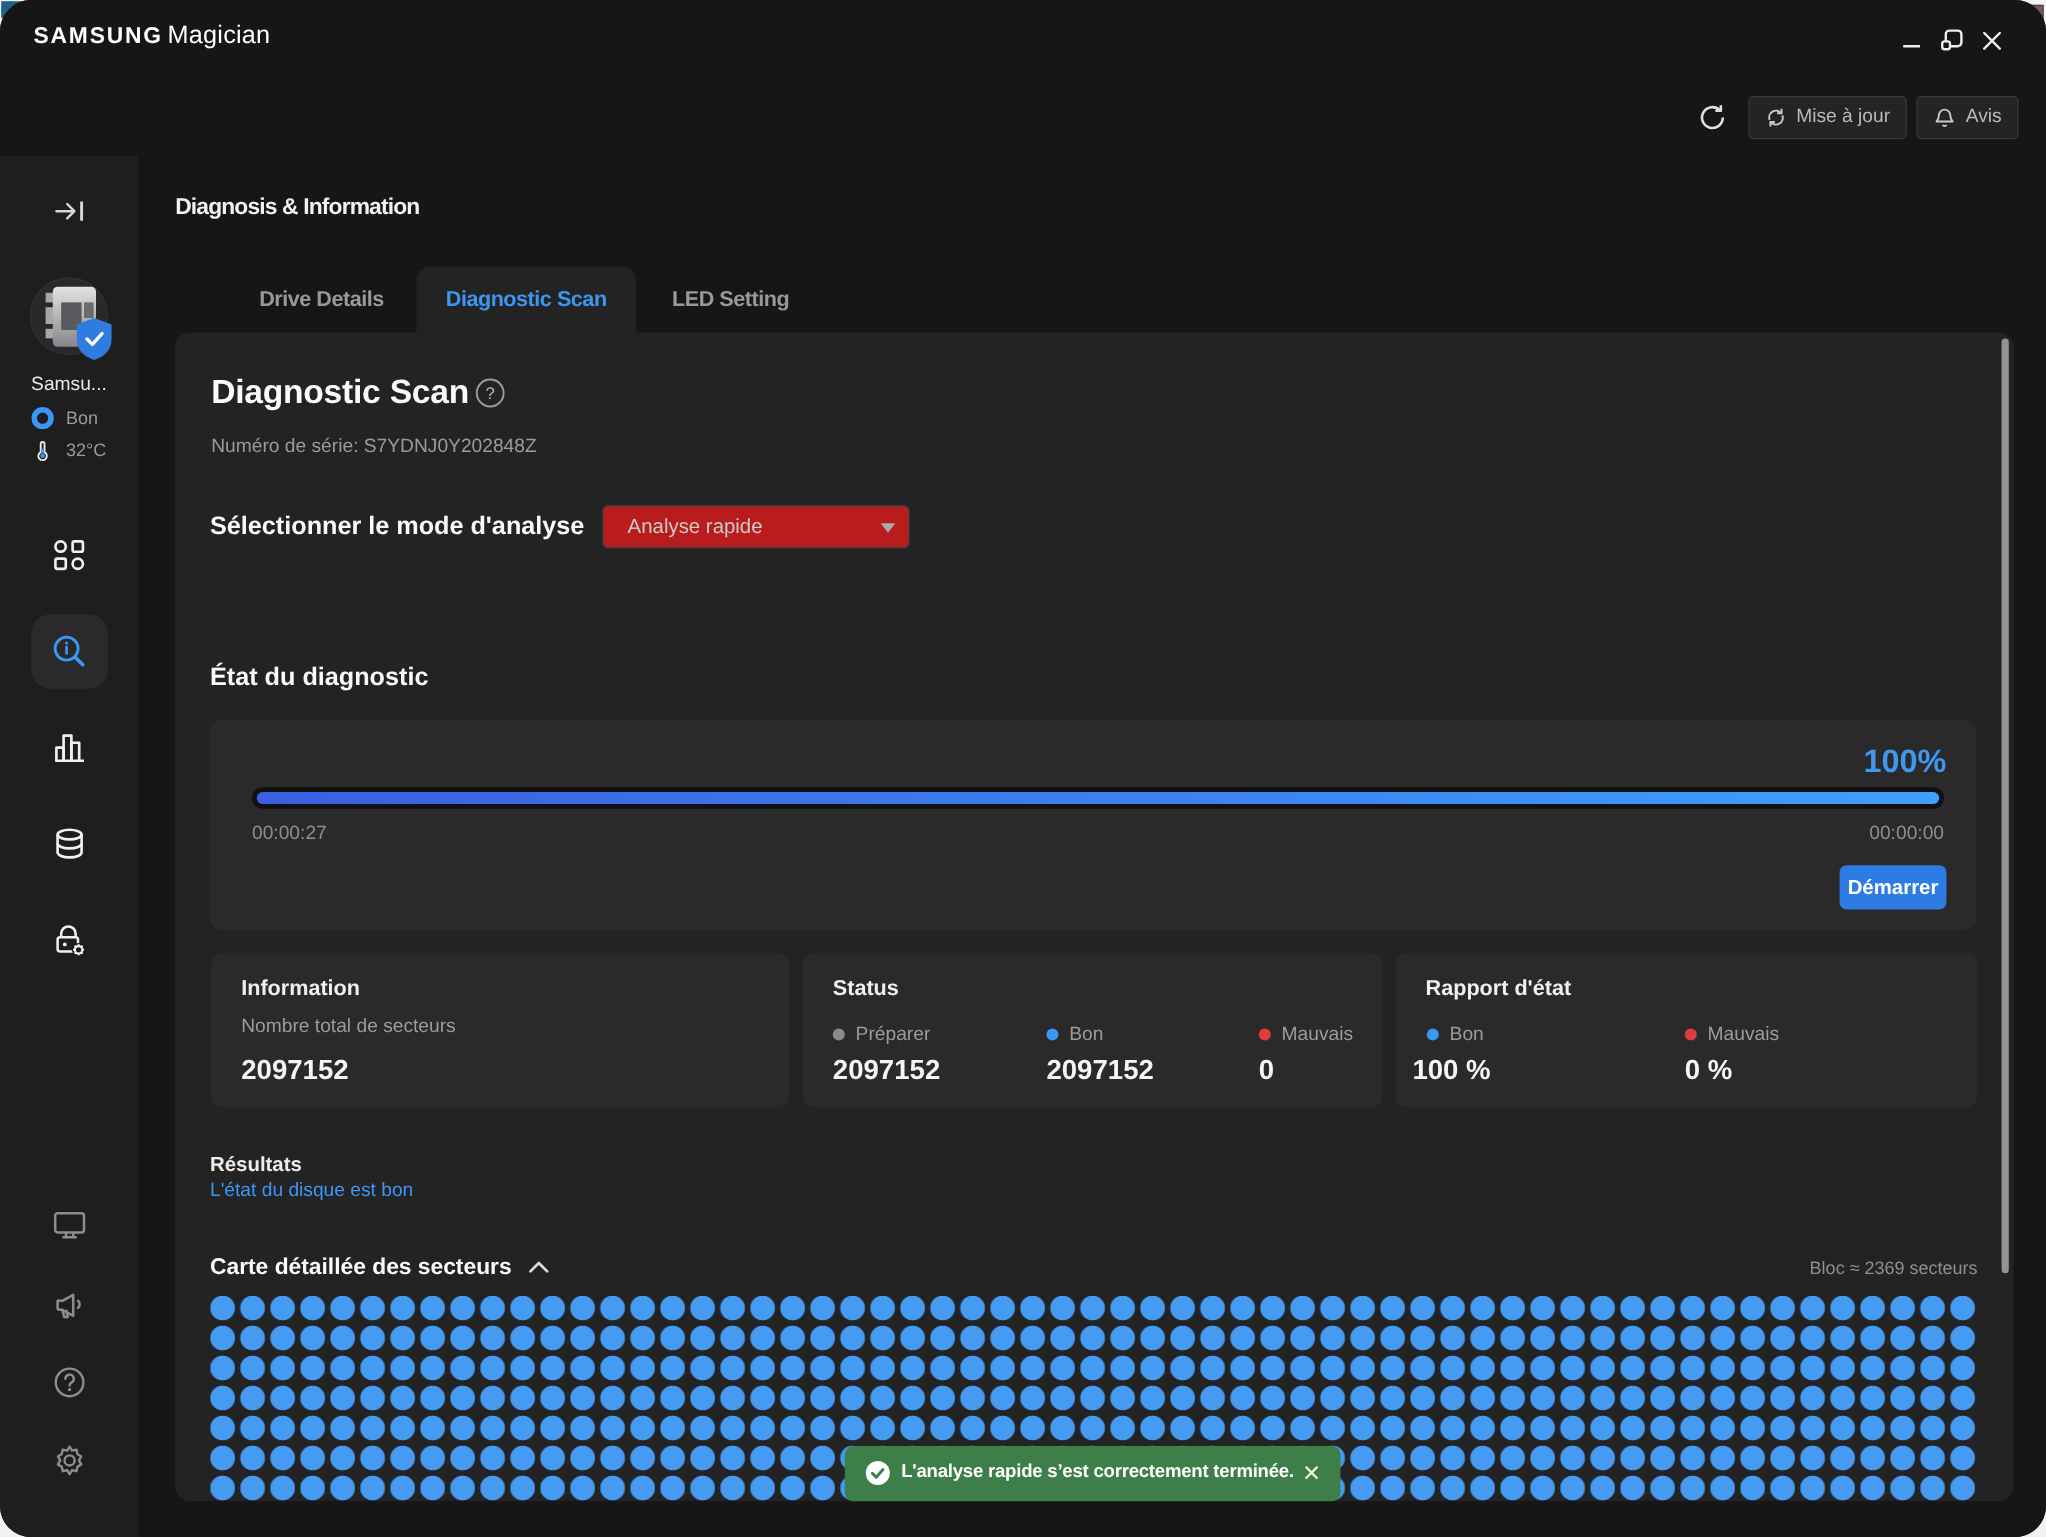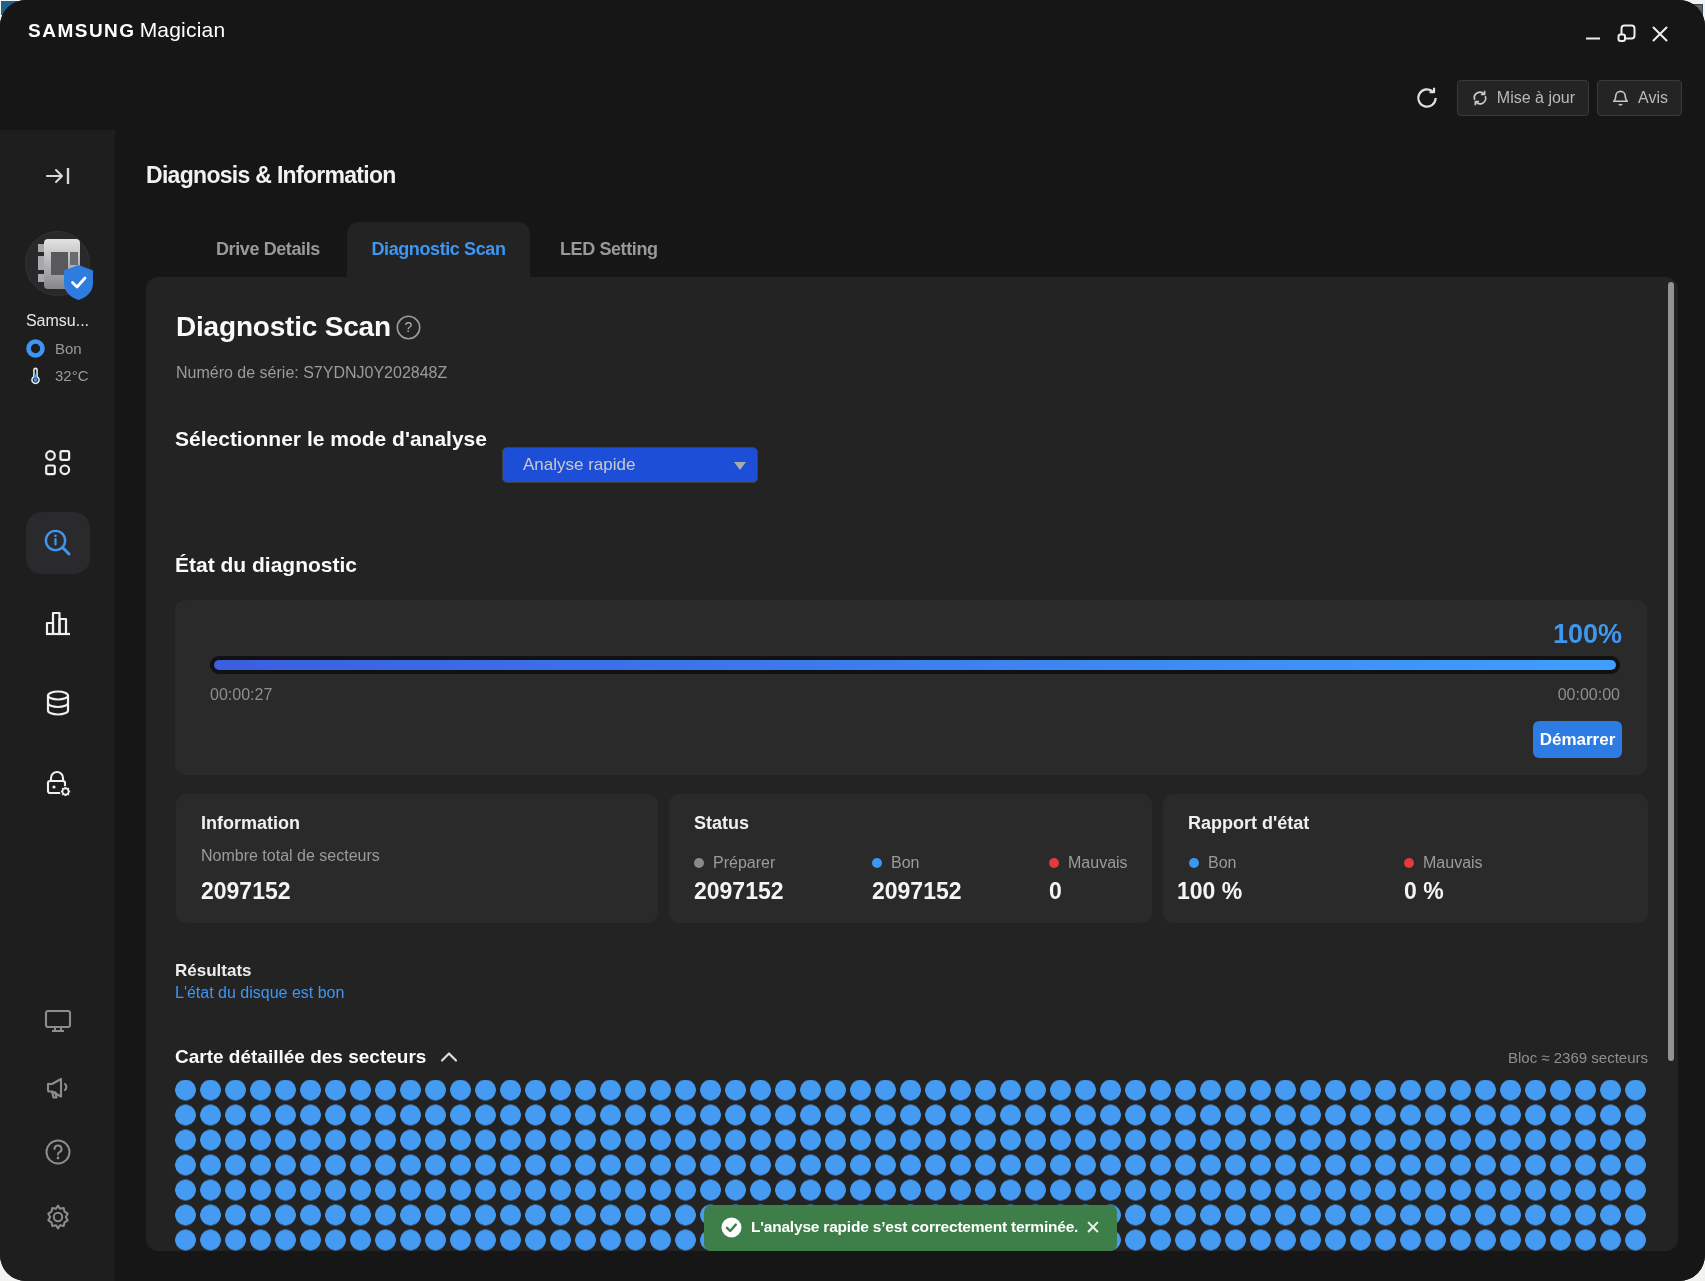--- a/index.html
+++ b/index.html
@@ -23,35 +23,35 @@
   .sidebar { position:absolute; left:0; top:130px; width:115px; bottom:0; background:#1e1e1f; }
   .collapse { position:absolute; left:44px; top:33px; }
   .avatar { position:absolute; left:25px; top:101px; width:65px; height:65px; border-radius:50%; background:#29292b; border:1px solid #333335; }
   .drivename { position:absolute; left:0; top:182px; width:115px; text-align:center; color:#e7e7e7; font-size:16px; }
   .sideinfo { position:absolute; left:26px; color:#9a9a9a; font-size:15px; display:flex; align-items:center; gap:10px; }
   .navicon { position:absolute; left:0; width:115px; display:flex; justify-content:center; }
   .active-pill { position:absolute; left:26px; top:382px; width:64px; height:62px; background:#2a2a2c; border-radius:16px; }
 
   
   .main { position:absolute; left:115px; top:130px; right:0; bottom:0; background:#161617; }
-  .pagetitle { position:absolute; left:31px; top:162px; color:#f2f2f2; font-size:23px; font-weight:bold; letter-spacing:-0.7px; }
+  .pagetitle { position:absolute; left:31px; top:162px; color:#f2f2f2; font-size:19px; font-weight:bold; letter-spacing:-0.7px; }
   .tabs { position:absolute; left:31px; top:92px; }
   .tab { position:absolute; top:0; height:55px; font-size:18px; font-weight:bold; color:#999; display:flex; align-items:center; justify-content:center; white-space:nowrap; letter-spacing:-0.4px;margin-left:40px; }
   .tab1 { left:30px; }
   .tab2 { left:161px; width:183px; background:#232324; border-radius:12px 12px 0 0; color:#3c96f4; justify-content:center; }
   .tab3 { left:374px; }
   .pagetitle { top:32px; left:31px; }
   .panel { position:absolute; left:31px; top:147px; width:1532px; height:974px; background:#232324; border-radius:12px; }
 
   
   .ptitle { position:absolute; left:30px; top:34px; color:#fafafa; font-size:28px; font-weight:bold; letter-spacing:-0.2px; }
   .phelp { position:absolute; left:250px; top:38px; }
   .serial { position:absolute; left:30px; top:87px; color:#9b9b9b; font-size:16px; }
   .selmode { position:absolute; left:29px; top:150px; color:#fafafa; font-size:21px; font-weight:bold; }
-  .dropdown { position:absolute; left:356px; top:170px; width:256px; height:36px; background:#1d4ed8; border:1px solid #414142; border-radius:5px; color:#cacaca; font-size:17px; line-height:34px; padding-left:20px; }
+  .dropdown { position:absolute; left:356px; top:144px; width:256px; height:36px; background:#b91c1c; border:1px solid #414142; border-radius:5px; color:#cacaca; font-size:17px; line-height:34px; padding-left:20px; }
   .dropdown .arr { position:absolute; right:11px; top:14px; width:0; height:0; border-left:6.5px solid transparent; border-right:6.5px solid transparent; border-top:8px solid #ababab; }
   .desc { position:absolute; left:29px; top:210px; color:#9b9b9b; font-size:16.5px; letter-spacing:-0.1px; }
   .statehdr { position:absolute; left:29px; top:276px; color:#fafafa; font-size:21px; font-weight:bold; }
   .progpanel { position:absolute; left:29px; top:323px; width:1472px; height:175px; background:#2a2a2b; border-radius:10px; }
   .pct { position:absolute; right:25px; top:19px; color:#3f97ef; font-size:27px; font-weight:bold; }
   .ptrack { position:absolute; left:35px; right:27px; top:56px; height:18px; background:#111112; border-radius:9px; }
   .pfill { position:absolute; left:4px; right:4px; top:4px; height:10px; border-radius:5px; background:linear-gradient(90deg,#3a5fe0,#3f9ffd); }
   .t-left { position:absolute; left:35px; top:86px; color:#8f8f90; font-size:16px;text-align:center; }
   .t-right { position:absolute; right:27px; top:86px; color:#8f8f90; font-size:16px; }
   .startbtn { position:absolute; right:25px; top:121px; width:89px; height:37px; background:#2d7ce4; border-radius:6px; color:#fff; font-size:17px; font-weight:bold; text-align:center; line-height:37px; }

